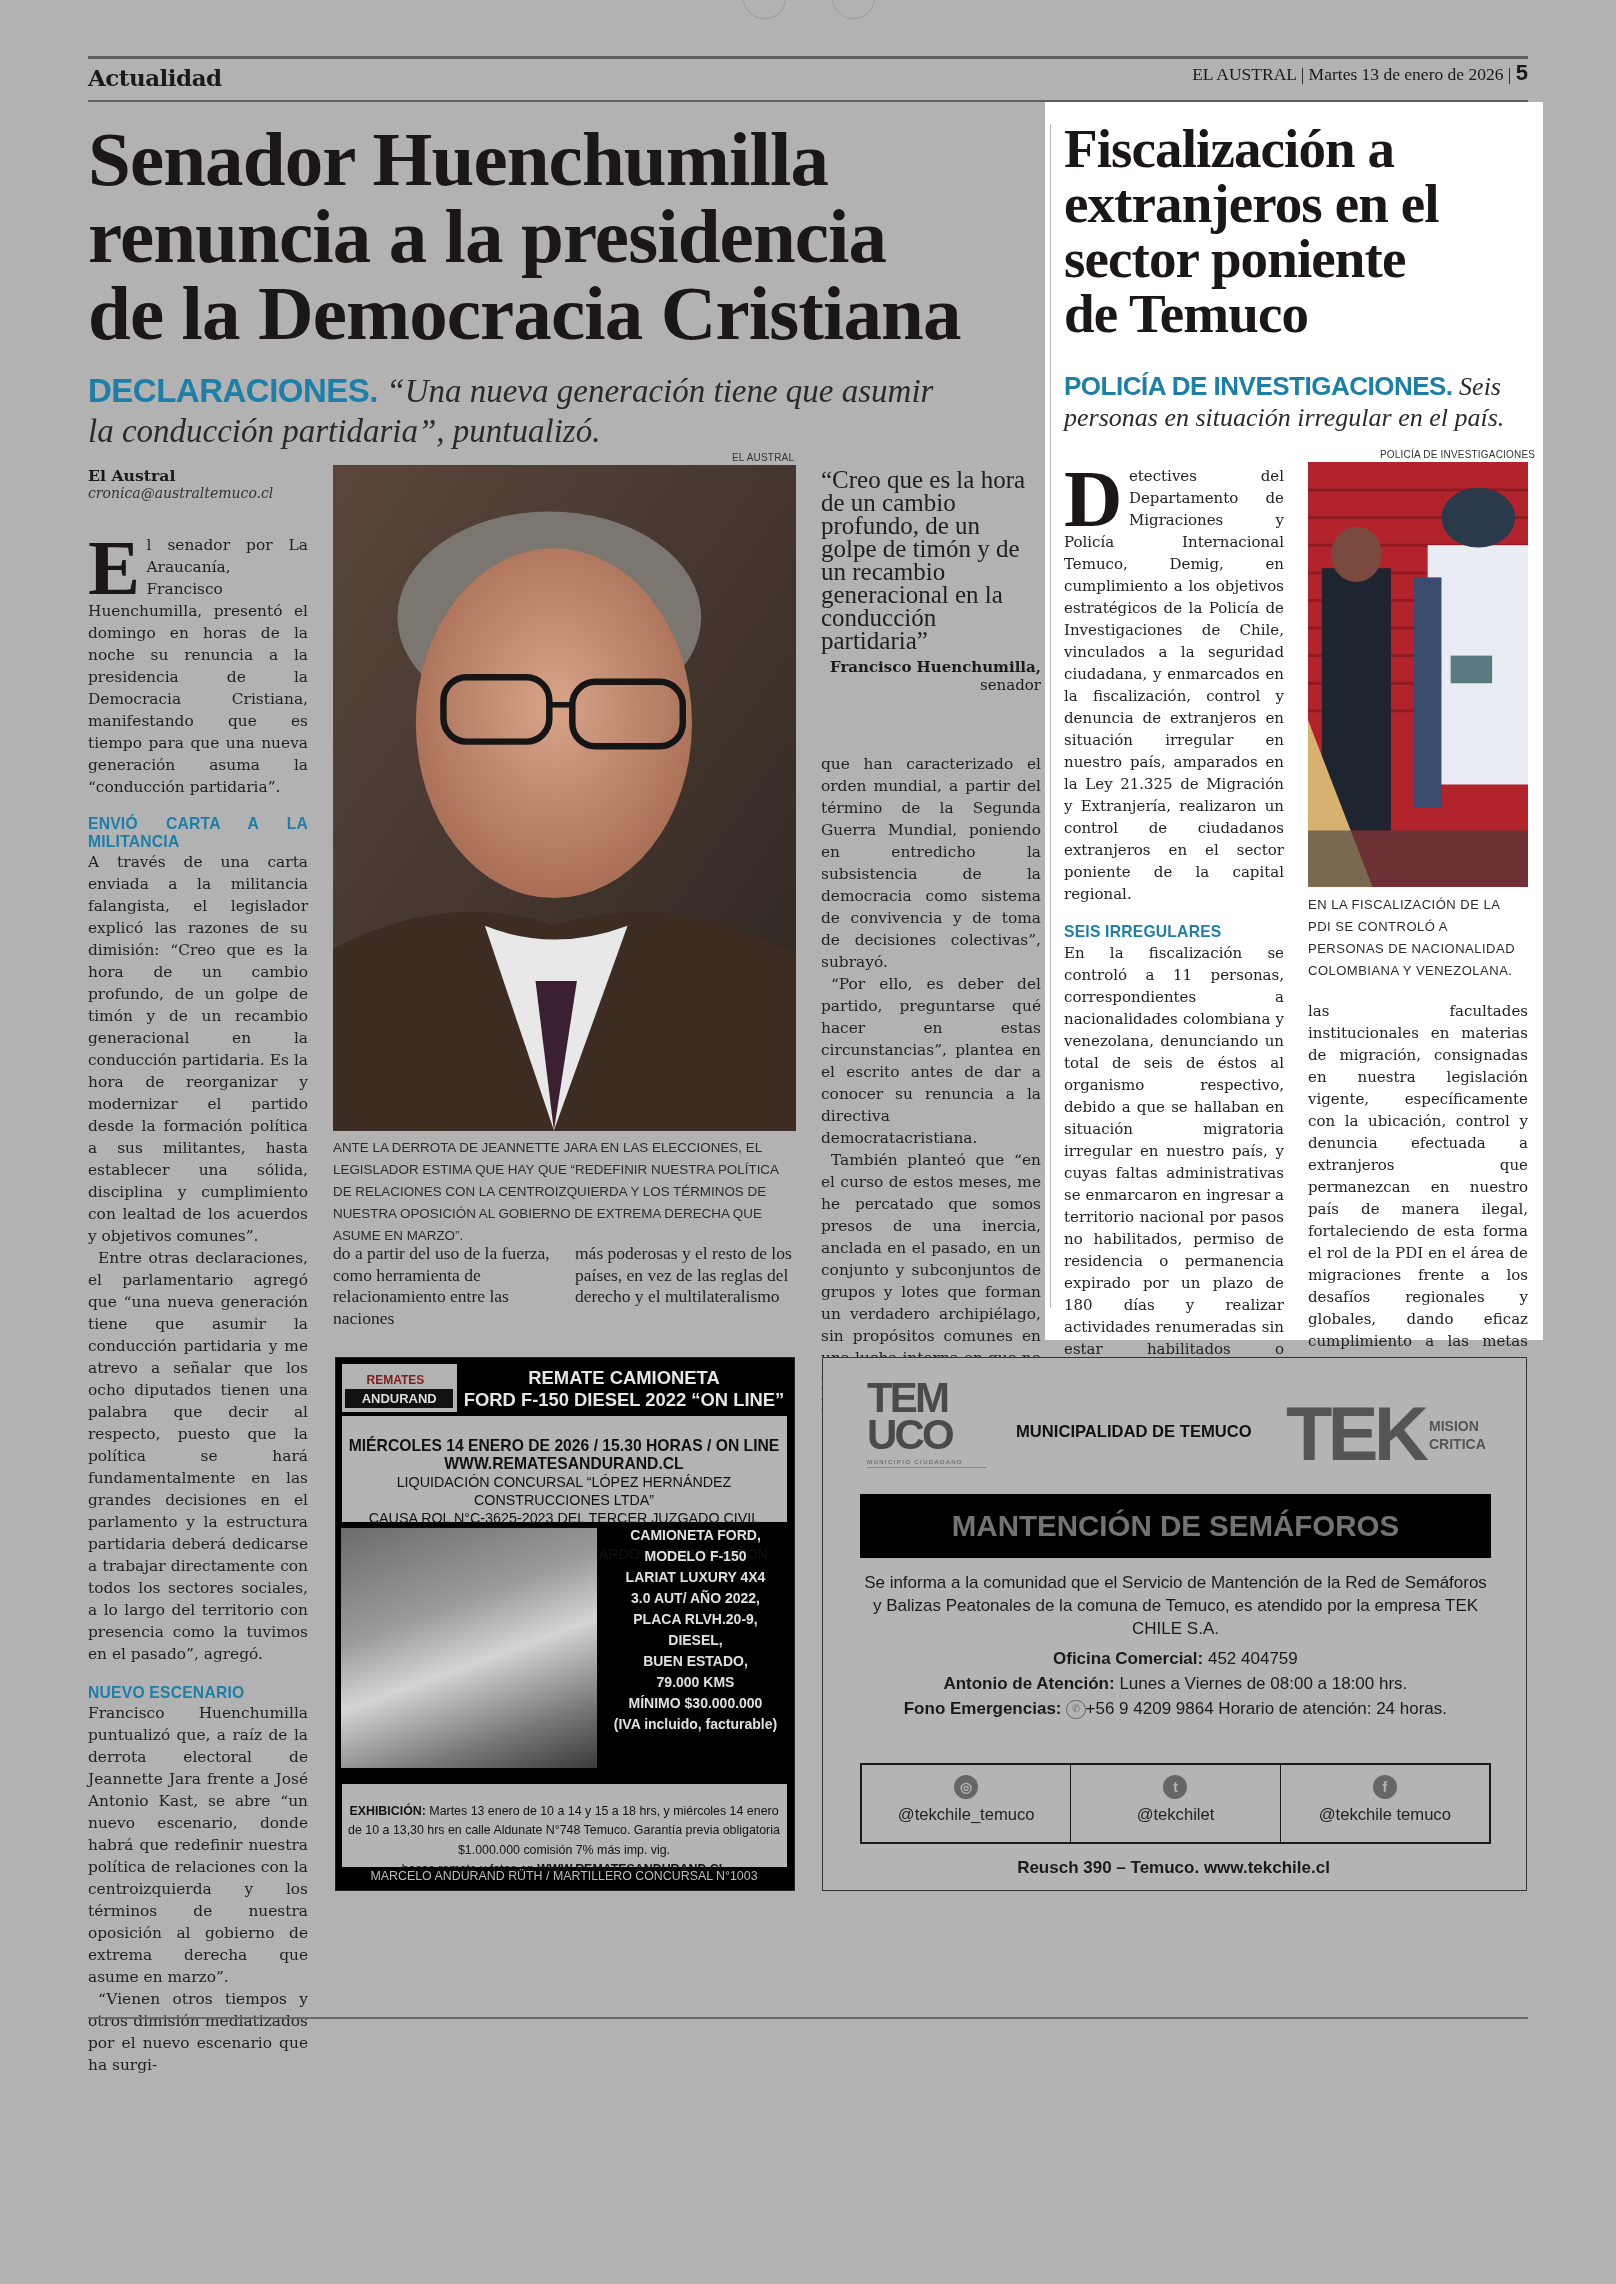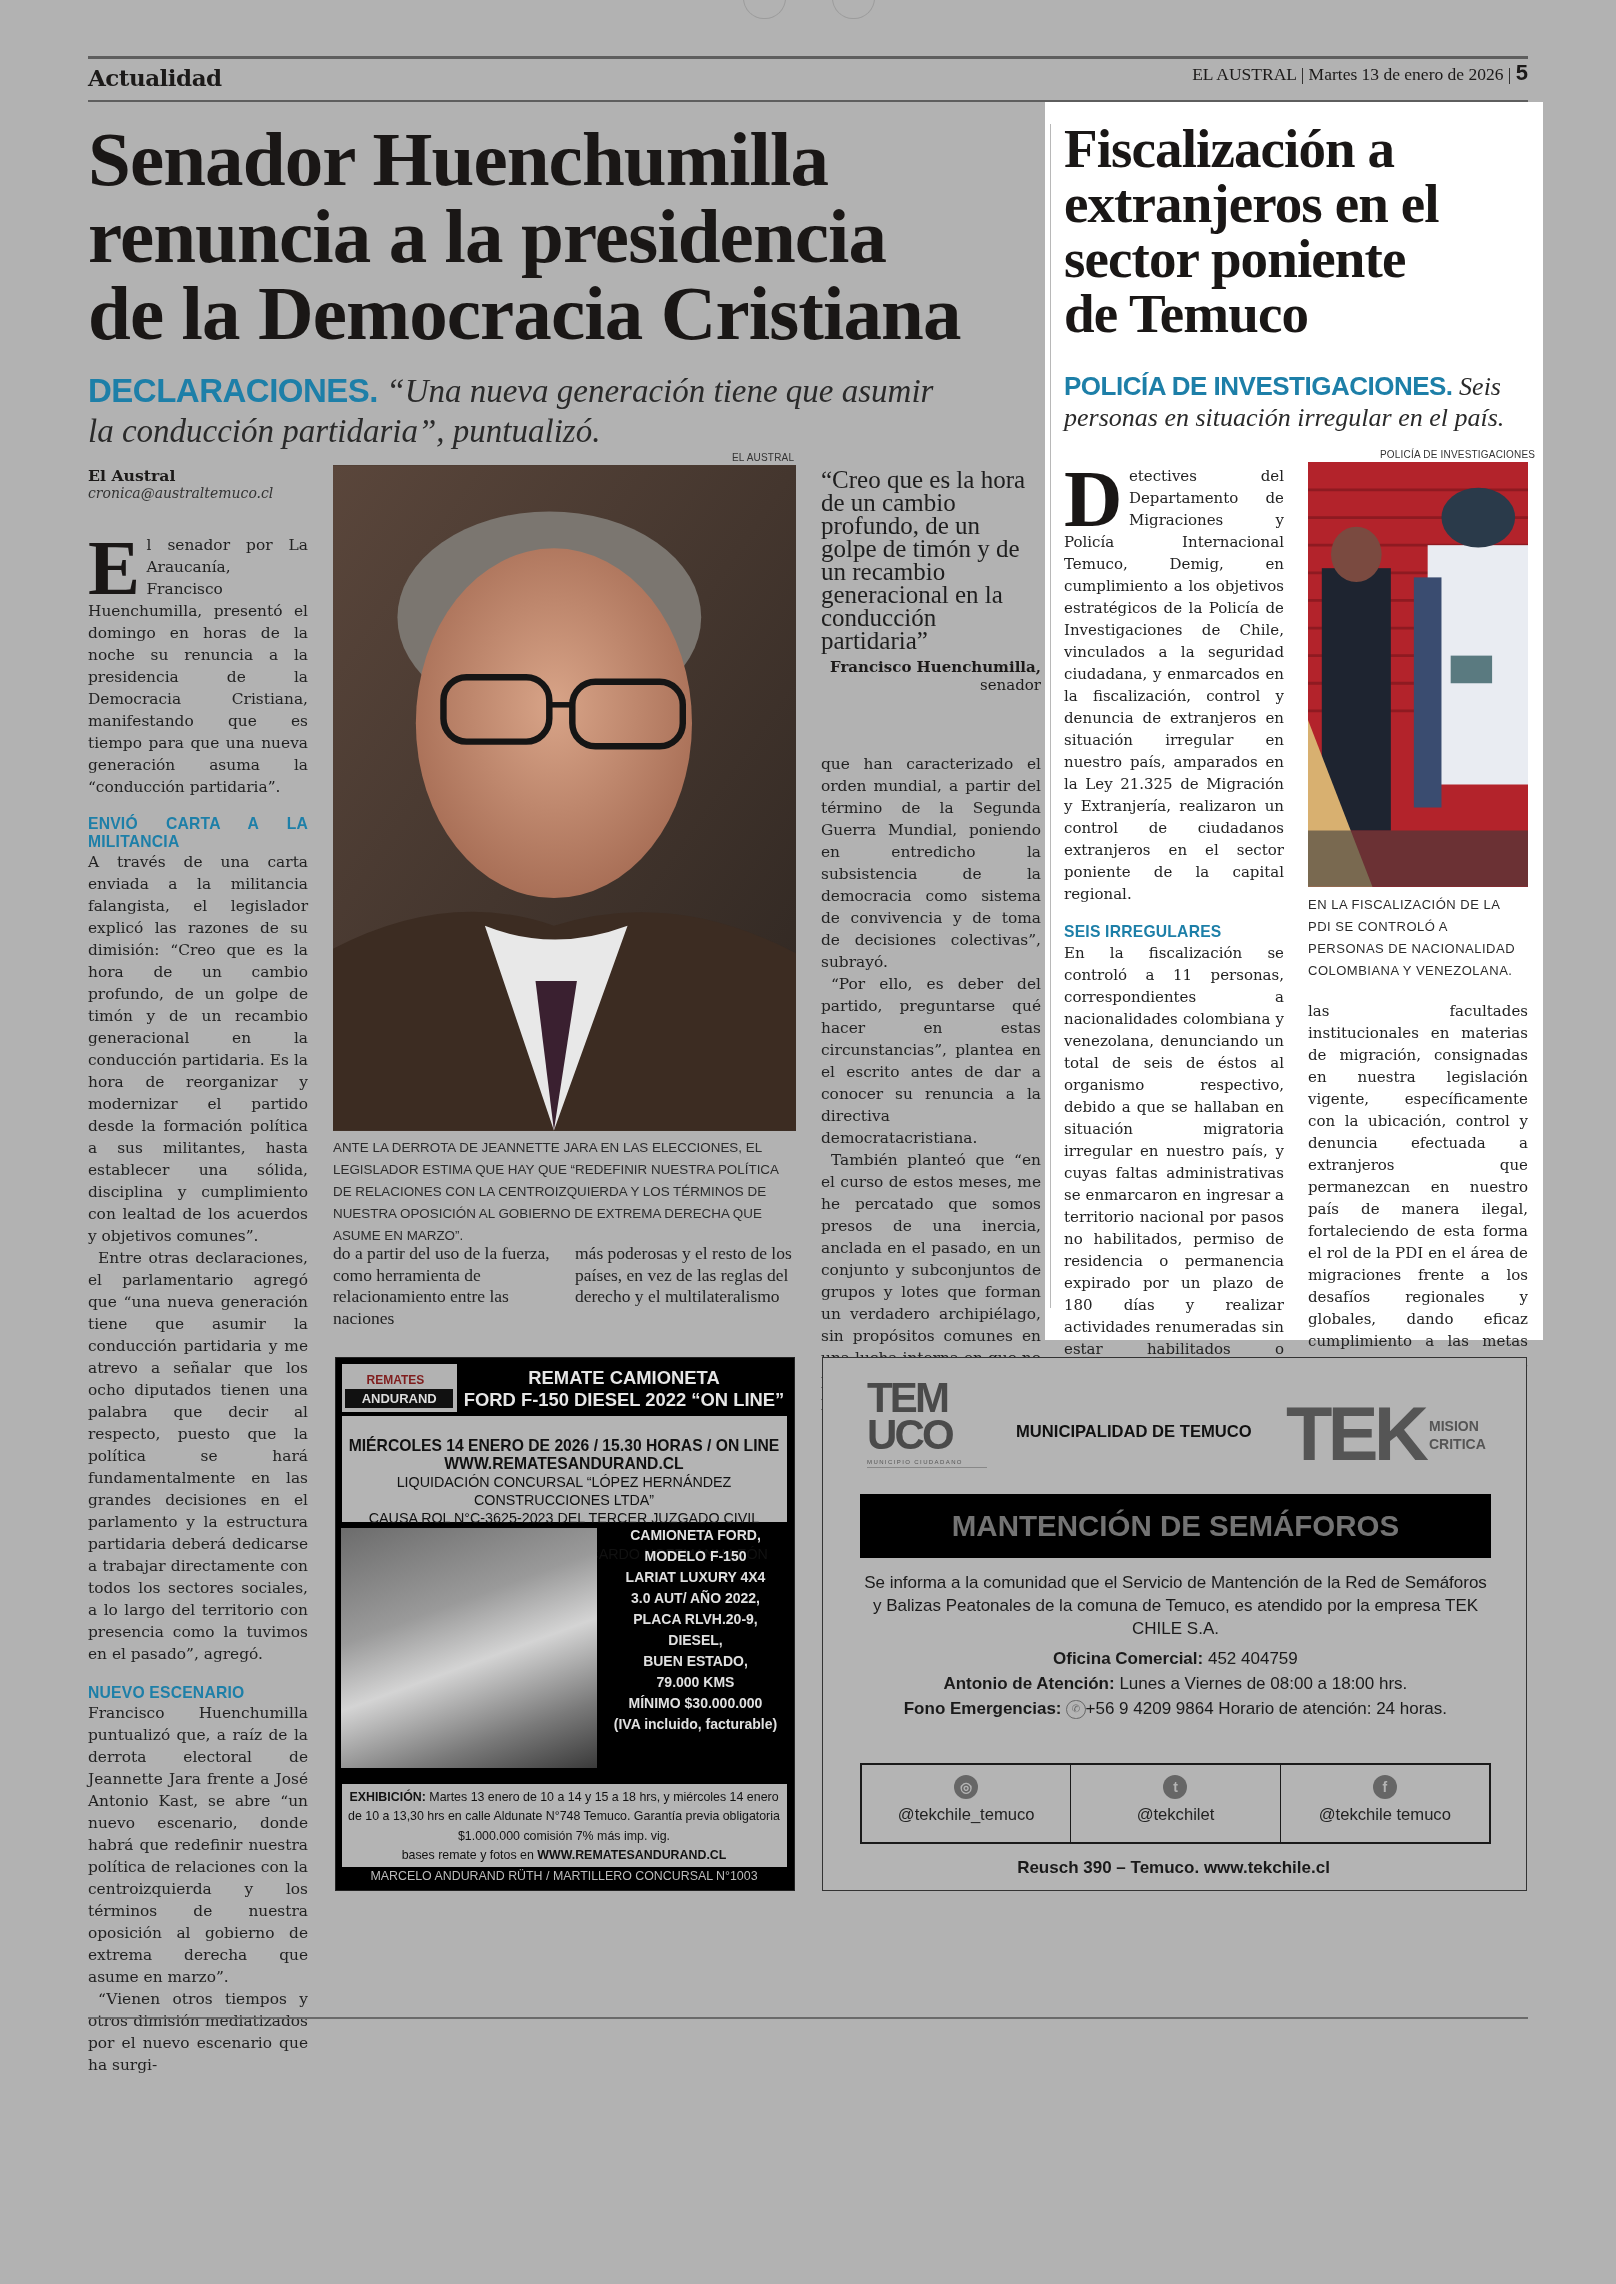--- a/index.html
+++ b/index.html
@@ -33,21 +33,21 @@
   
   .ad1 { left:335px; top:1357px; width:460px; height:534px; background:#000; border:1.8px solid #222; box-sizing:border-box; }
   .ad1 .logo { position:absolute; left:5.5px; top:5.5px; width:115px; height:48px; background:#b2b2b2; }
   .ad1 .logo .remates { position:absolute; left:25px; top:9.2px; font-family:"Liberation Sans",sans-serif; font-weight:bold; font-size:12px; color:#7f1d1d; }
   .ad1 .logo .andurand { position:absolute; left:3.7px; top:25px; width:108px; height:19.3px; background:#111; color:#ddd; font-family:"Liberation Sans",sans-serif; font-weight:bold; font-size:13px; text-align:center; line-height:19.3px; }
   .ad1 .title { position:absolute; left:122px; top:9.2px; width:332px; text-align:center; color:#e6e6e6; font-family:"Liberation Sans",sans-serif; font-weight:bold; font-size:18.4px; line-height:22px; }
   .ad1 .info { position:absolute; left:5.5px; top:58px; width:445px; height:106px; background:#b4b4b4; text-align:center; font-family:"Liberation Sans",sans-serif; color:#111; font-size:14.3px; line-height:18px; padding-top:21px; box-sizing:border-box; }
   .ad1 .info .b { font-weight:bold; font-size:15.7px; }
   .ad1 .truck { position:absolute; left:4.6px; top:170px; width:256px; height:240px; background:linear-gradient(160deg,#6c6c6c 0%,#9a9a9a 35%,#d4d4d4 55%,#7a7a7a 80%,#3a3a3a 100%); }
   .ad1 .specs { position:absolute; left:263px; top:167px; width:193px; text-align:center; color:#e0e0e0; font-family:"Liberation Sans",sans-serif; font-weight:bold; font-size:14px; line-height:21px; }
-  .ad1 .exh { position:absolute; left:5.5px; top:426px; width:445px; height:83px; background:#b4b4b4; text-align:center; font-family:"Liberation Sans",sans-serif; color:#111; font-size:12.4px; line-height:19.3px; padding-top:4px; box-sizing:border-box; }
+  .ad1 .exh { position:absolute; left:5.5px; top:426px; width:445px; height:83px; background:#b4b4b4; text-align:center; font-family:"Liberation Sans",sans-serif; color:#111; font-size:12.4px; line-height:19.3px; padding-top:18px; box-sizing:border-box; }
   .ad1 .foot { position:absolute; left:0; top:511px; width:456px; text-align:center; color:#bdbdbd; font-family:"Liberation Sans",sans-serif; font-weight:normal; font-size:12.4px; }
   
   .ad2 { left:822px; top:1357px; width:705px; height:534px; border:1.8px solid #333; box-sizing:border-box; background:#b4b4b4; }
   .ad2 .temuco { position:absolute; left:44px; top:21px; width:120px; height:106px; }
   .ad2 .temuco .word { font-family:"Liberation Sans",sans-serif; font-weight:bold; font-size:42px; line-height:37px; color:#4a4a4a; letter-spacing:-2.8px; }
   .ad2 .temuco .sub { font-family:"Liberation Sans",sans-serif; font-size:6px; color:#555; letter-spacing:1.4px; margin-top:5.5px; border-bottom:0.9px solid #888; padding-bottom:2.8px; }
   .ad2 .muni { position:absolute; left:193px; top:64px; font-family:"Liberation Sans",sans-serif; font-weight:bold; font-size:16.6px; color:#111; }
   .ad2 .tek { position:absolute; left:463px; top:41px; font-family:"Liberation Sans",sans-serif; font-weight:bold; font-size:76px; line-height:69px; color:#555; letter-spacing:-4.6px; }
   .ad2 .mision { position:absolute; left:606px; top:60px; font-family:"Liberation Sans",sans-serif; font-weight:bold; font-size:14px; line-height:17.5px; color:#555; }
   .ad2 .banner { position:absolute; left:37px; top:136px; width:631px; height:64px; background:#000; color:#737373; text-align:center; font-family:"Liberation Sans",sans-serif; font-weight:bold; font-size:29.5px; line-height:64px; }

